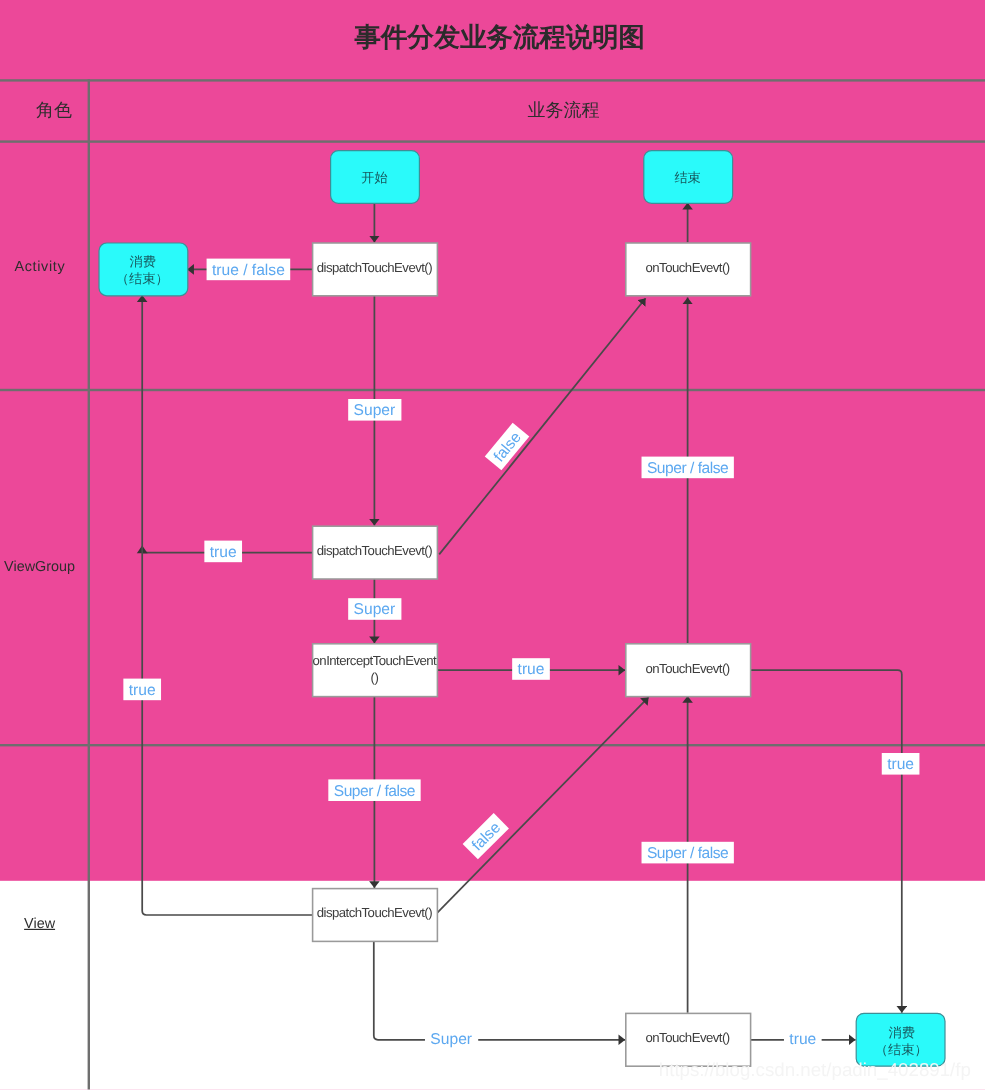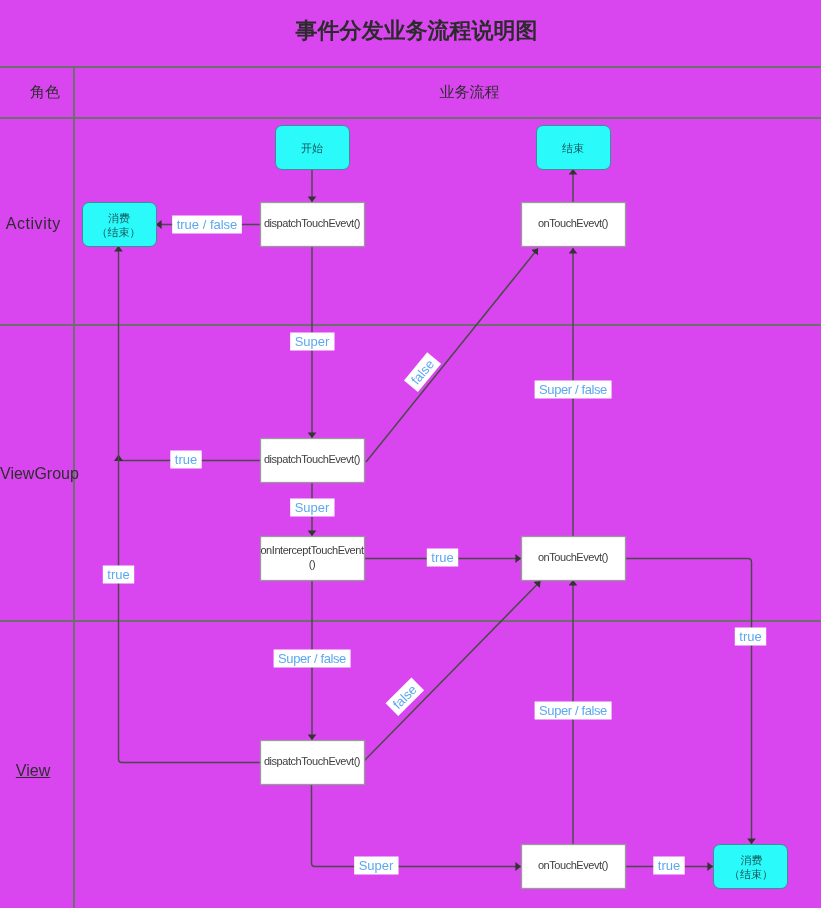--- a/index.html
+++ b/index.html
@@ -1,21 +1,21 @@
 <!DOCTYPE html>
 <html><head>
 <meta charset="utf-8">
 <style>
   html,body{margin:0;padding:0;background:#fff;}
   *{-webkit-font-smoothing:antialiased;}
   body{width:821px;height:908px;font-family:"Liberation Sans",sans-serif;overflow:hidden;}
-  #stage{position:relative;width:821px;height:908px;background:#d946ef;}
+  #stage{position:relative;width:821px;height:734px;background:#ec4899;}
   #title{position:absolute;left:0;top:16px;width:833px;text-align:center;font-size:22px;font-weight:bold;color:#2b2b2b;letter-spacing:0px;}
   .tline{position:absolute;background:#6e6e6e;}
-  .rolecell{position:absolute;left:0;width:66px;text-align:center;font-size:16px;color:#2e2e2e;}
+  .rolecell{position:absolute;left:0;width:66px;text-align:center;font-size:12px;color:#2e2e2e;}
   .rolecell.wide{letter-spacing:0.55px;text-indent:0.55px;}
   .hdr{position:absolute;font-size:15px;font-weight:500;color:#2e2e2e;text-align:center;padding-left:12px;}
   svg#flow{position:absolute;left:0;top:0;width:821px;height:908px;}
   .nodelbl{font-size:11px;letter-spacing:-0.45px;fill:#3d3d3d;font-family:"Liberation Sans",sans-serif;}
   .cyanlbl{font-size:11px;fill:#17585e;font-family:"Liberation Sans",sans-serif;}
   .edgelbl{font-size:13px;fill:#5CA8F0;font-family:"Liberation Sans",sans-serif;}
   .edgelbl.tight{letter-spacing:-0.4px;}
   #wm{position:absolute;left:549px;top:884px;font-size:15.6px;color:#f4f4f4;white-space:nowrap;letter-spacing:0px;}
 </style>
 </head>
@@ -141,13 +141,14 @@
         <text class="edgelbl" x="669" y="870" text-anchor="middle">true</text>
       <rect x="734.796875" y="627.5" width="31.40625" height="18" fill="#ffffff"></rect>
         <text class="edgelbl" x="750.5" y="641" text-anchor="middle">true</text>
       <rect x="407.765625" y="361.5" width="36.46875" height="18" fill="#ffffff" transform="rotate(-50.4 426 375)"></rect>
         <text class="edgelbl" x="426" y="375" text-anchor="middle" transform="rotate(-50.4 426 375)">false</text>
       <rect x="389.765625" y="686.5" width="36.46875" height="18" fill="#ffffff" transform="rotate(-44.8 408 700)"></rect>
         <text class="edgelbl" x="408" y="700" text-anchor="middle" transform="rotate(-44.8 408 700)">false</text>
     </g>
   </svg>
 
+  <div id="wm">https://blog.csdn.net/padin_402891/fp</div>
 </div>
 
 </body></html>

